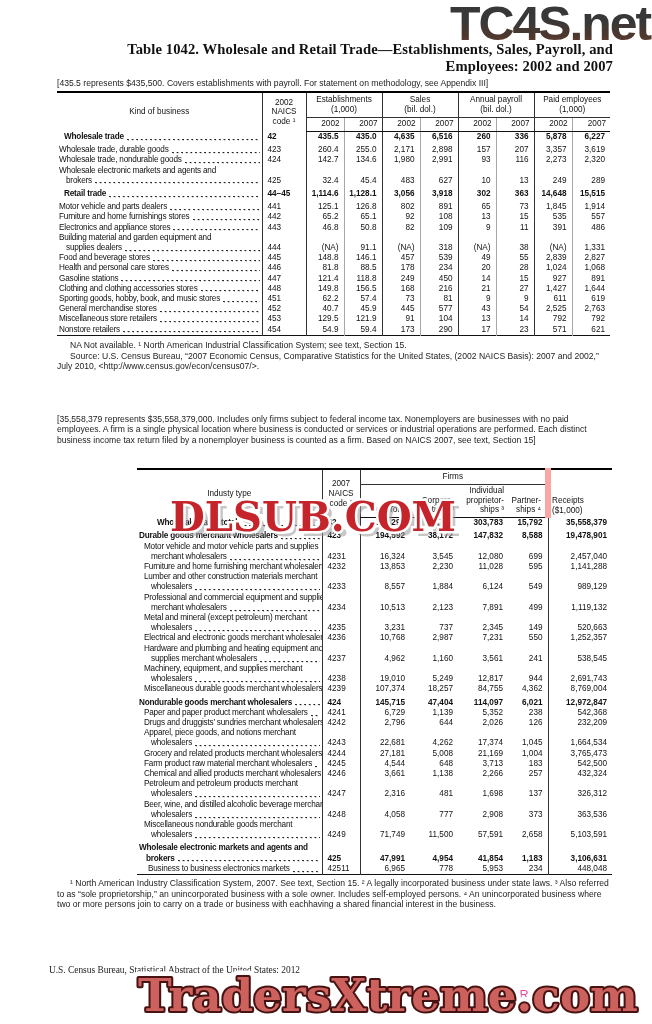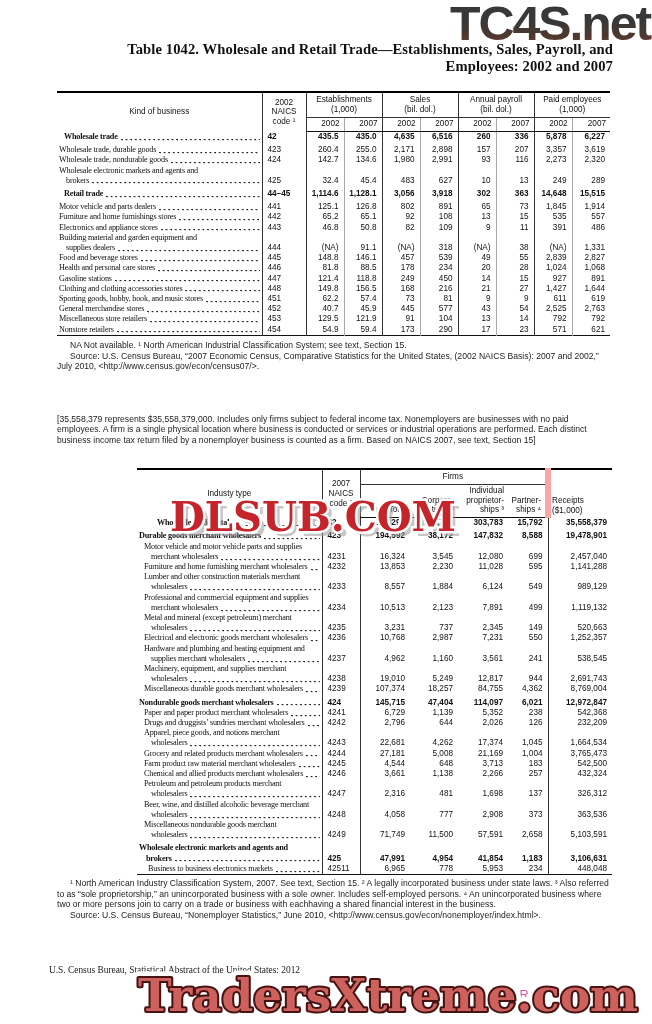--- a/index.html
+++ b/index.html
@@ -37,21 +37,21 @@
 
   td { vertical-align:bottom; line-height:10.2px; padding:0; }
   td.lbl { overflow:hidden; }
   td.code { border-left:1px solid #333; padding-left:5px; }
   td.num { text-align:right; padding-right:5px; }
   td.num.dk { border-left:1px solid #333; }
   td.num.lt { border-left:1px solid #a8a8a8; }
   tr.b { font-weight:bold; }
   tr.sp td { padding-top:3px; }
 
-  .ll { display:flex; align-items:flex-end;font-family:Liberation Serif, serif; }
+  .ll { display:flex; align-items:flex-end; }
   .ll .t { white-space:nowrap; letter-spacing:-0.2px; }
   .ll .dots {
     flex:1 1 auto; height:3px; margin:0 2px 1.5px 3px;
     background-image:radial-gradient(circle at 1px 1.6px, #222 0.8px, rgba(0,0,0,0) 1.05px);
     background-size:4.6px 3px; background-repeat:repeat-x;
   }
   .ind { padding-left:7px; }
   .lv0 { padding-left:2px;text-align:center; } .lv1 { padding-left:7px; }
   .lv2 { padding-left:11px; } .lv3 { padding-left:20px; }
 
@@ -62,20 +62,21 @@
   
   .wm { pointer-events:none; }
 </style>
 </head>
 <body>
 
 <div id="page">
 
   <div class="abs tbl-title pre" style="left:57px; top:41px; width:556px;text-align:right;">Table 1042. Wholesale and Retail Trade—Establishments, Sales, Payroll, and
 Employees: 2002 and 2007</div>
+  <div class="abs tbl-note" style="left:57px; top:78px; width:556px;">[435.5 represents $435,500. Covers establishments with payroll. For statement on methodology, see Appendix III]</div>
 
   <table id="t1042" class="abs" style="left:57px; top:91px; width:553px;">
     <colgroup>
       <col style="width:205px">
         <col style="width:44px">
       <col style="width:38px">
         <col style="width:38px">
         <col style="width:38px">
         <col style="width:38px">
       <col style="width:38px">
@@ -800,21 +801,20 @@
           <td class="num ">778</td>
           <td class="num ">5,953</td>
           <td class="num ">234</td>
           <td class="num dk">448,048</td>
         </tr>
       </tbody>
   </table>
 
   <div class="abs" style="left:57px; top:878px; width:558px;">
     <p class="fn">¹ North American Industry Classification System, 2007. See text, Section 15. ² A legally incorporated business under state laws. ³ Also referred to as “sole proprietorship,” an unincorporated business with a sole owner. Includes self-employed persons. ⁴ An unincorporated business where two or more persons join to carry on a trade or business with eachhaving a shared financial interest in the business.</p>
-    <p class="fn">Source: U.S. Census Bureau, “Nonemployer Statistics,” June 2010, &lt;http://www.census.gov/econ/nonemployer/index.html&gt;.</p>
   </div>
 
   <div class="abs footer-right" style="right:40px; top:944px;">Wholesale and Retail Trade  655</div>
   <div class="abs footer-left" style="left:49px; top:965px;">U.S. Census Bureau, Statistical Abstract of the United States: 2012</div>
 
   <svg class="abs wm" style="right:-2px; top:-7px;" width="206" height="56">
     <defs>
       <linearGradient id="wg" x1="0" y1="0" x2="0" y2="1">
         <stop offset="0.45" stop-color="#383838"></stop>
         <stop offset="0.75" stop-color="#4e382e"></stop>

